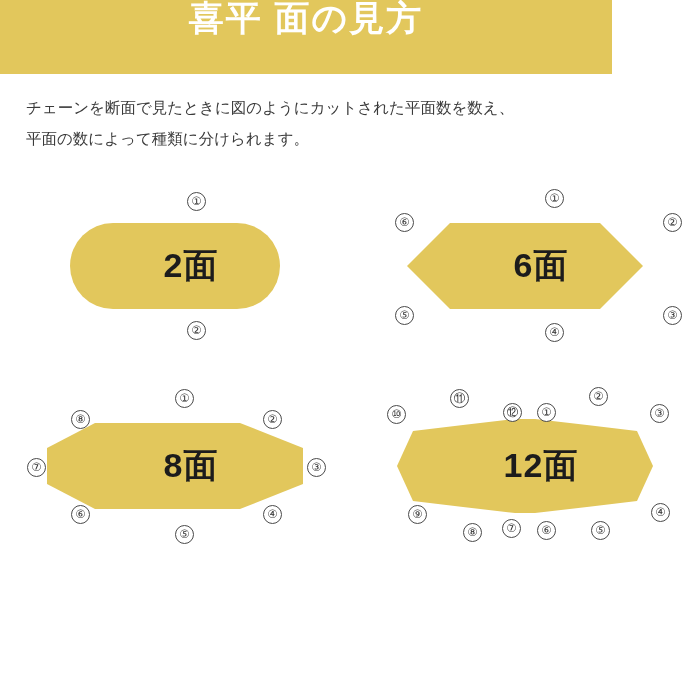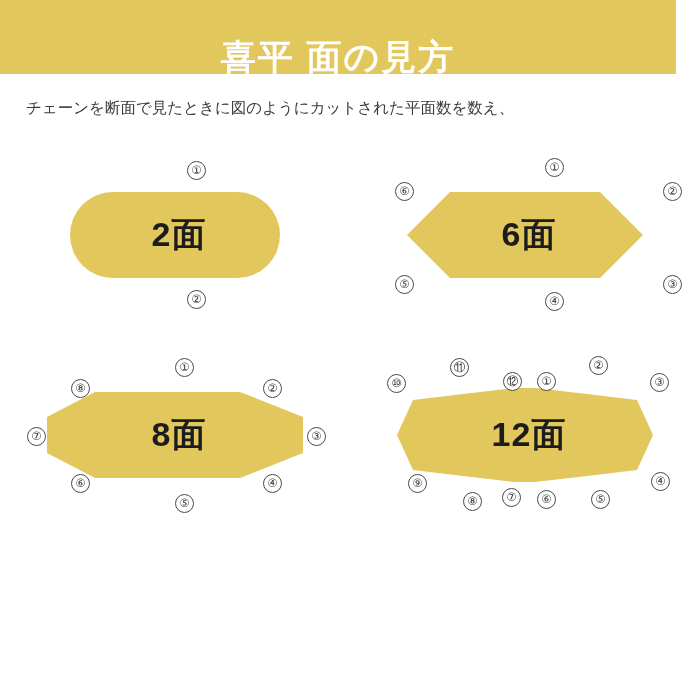--- a/index.html
+++ b/index.html
@@ -11,25 +11,25 @@
     height: 700px;
     background: #ffffff;
     font-family: "Liberation Sans", sans-serif;
     color: #2b2b2b;
     overflow: hidden;
     position: relative;
   }
 
   
   .header-band {
-    width: 676px;
+    width: 612px;
     height: 74px;
     background: #e2c75c;
     display: flex;
-    align-items: flex-end;
+    align-items: flex-start;
     justify-content: center;
     box-sizing: border-box;
   }
   .header-title {
     font-size: 35px;
     font-weight: bold;
     color: #ffffff;
     letter-spacing: 2px;
     line-height: 1;
   }
@@ -73,21 +73,21 @@
   }
   .shape-svg {
     position: absolute;
     left: 0;
     top: 0;
     width: 300px;
     height: 130px;
   }
   .shape-label {
     position: absolute;
-    left: 4px;
+    left: 16px;
     top: 0;
     width: 300px;
     height: 130px;
     display: flex;
     align-items: center;
     justify-content: center;
     font-size: 34px;
     font-weight: bold;
     color: #1c1c1c;
     letter-spacing: 1px;
@@ -113,20 +113,21 @@
 </style>
 </head>
 <body>
 
 <div class="header-band">
   <div class="header-title">喜平 面の見方</div>
 </div>
 
 <div class="desc">
   <div class="desc-line">チェーンを断面で見たときに図のようにカットされた平面数を数え、</div>
+  <div class="desc-line">平面の数によって種類に分けられます。</div>
 </div>
 
 <div class="diagram-area">
 
   <div class="shape-cell cell-tl">
     <div class="shape-wrap">
       <svg class="shape-svg" viewBox="0 0 300 130">
         <rect x="45" y="22" width="210" height="86" rx="43" ry="43" fill="#e2c75c"></rect>
       </svg>
       <div class="shape-label">2面</div>

